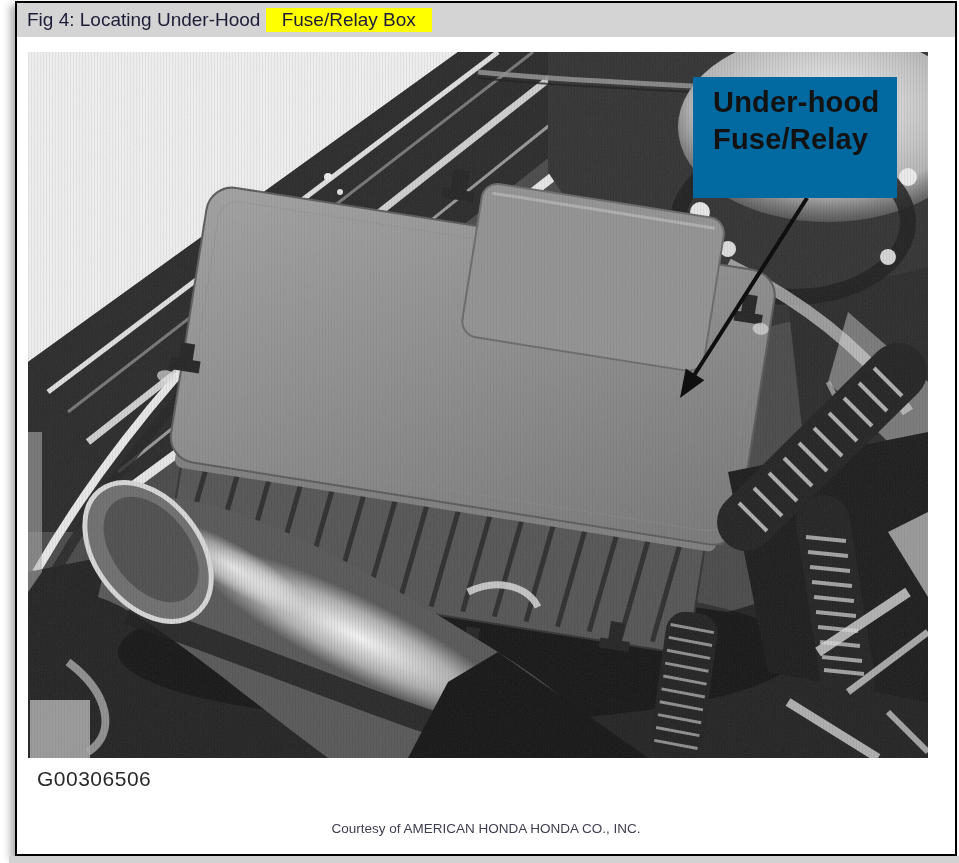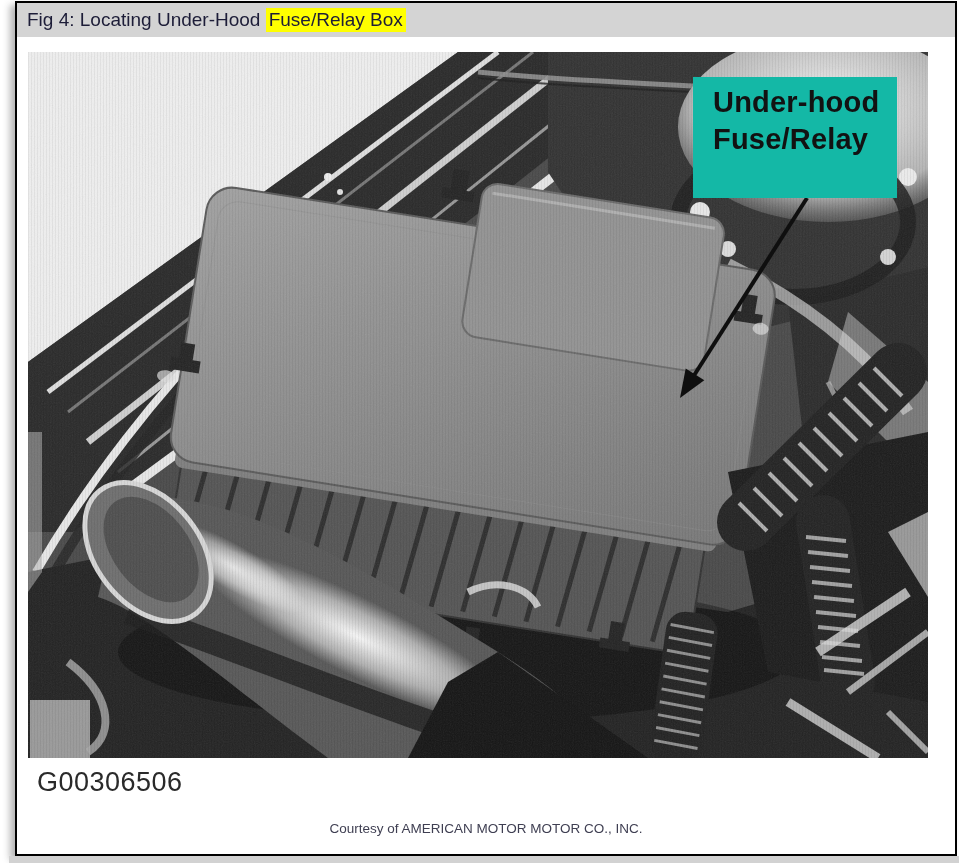--- a/index.html
+++ b/index.html
@@ -14,36 +14,36 @@
   }
   .frame {
     position:absolute; left:15px; top:1px; width:938px; height:851px;
     background:#ffffff; border:2px solid #000000;
     box-shadow:-5px 4px 7px rgba(40,40,40,0.35);
   }
   .titlebar {
     height:34px; background:#d4d4d4; display:flex; align-items:center;
     padding:0 10px; font-size:19px; color:#1d1d38; white-space:pre;
   }
-  .titlebar .hl { background:#ffff00; padding:1px 3px; color:#1d1d38; }
+  .titlebar .hl { background:#ffff00; padding:1px 16px; color:#1d1d38; }
   .photo-wrap {
     position:absolute; left:11px; top:49px; width:900px; height:706px;
     background:#6b6b6b; overflow:hidden;
   }
   .photo-wrap svg { display:block; width:900px; height:706px; }
   .callout {
     position:absolute; left:665px; top:25px; width:204px; height:121px;
-    background:#14b8a6; box-sizing:border-box; padding:7px 0 0 20px;
+    background:#0369a1; box-sizing:border-box; padding:7px 0 0 20px;
   }
   .callout .cline {
     font-weight:bold; font-size:29px; line-height:37px; color:#121212;
     letter-spacing:0.2px;
   }
   .gid {
-    position:absolute; left:20px; top:764px; font-size:27px; color:#2a2a2a;
+    position:absolute; left:20px; top:764px; font-size:21px; color:#2a2a2a;
     letter-spacing:0.5px;
   }
   .courtesy {
     position:absolute; left:0; right:0; top:818px; text-align:center;
     font-size:13.5px; color:#3f3f52;
   }
 </style>
 </head>
 <body>
 
@@ -201,16 +201,16 @@
       </g>
     </svg>
 
     <div class="callout">
       <div class="cline">Under-hood</div>
       <div class="cline">Fuse/Relay</div>
     </div>
   </div>
 
   <div class="gid">G00306506</div>
-  <div class="courtesy">Courtesy of AMERICAN MOTOR MOTOR CO., INC.</div>
+  <div class="courtesy">Courtesy of AMERICAN HONDA HONDA CO., INC.</div>
 </div>
 
 <div class="bottom-strip"></div>
 
 </body></html>

